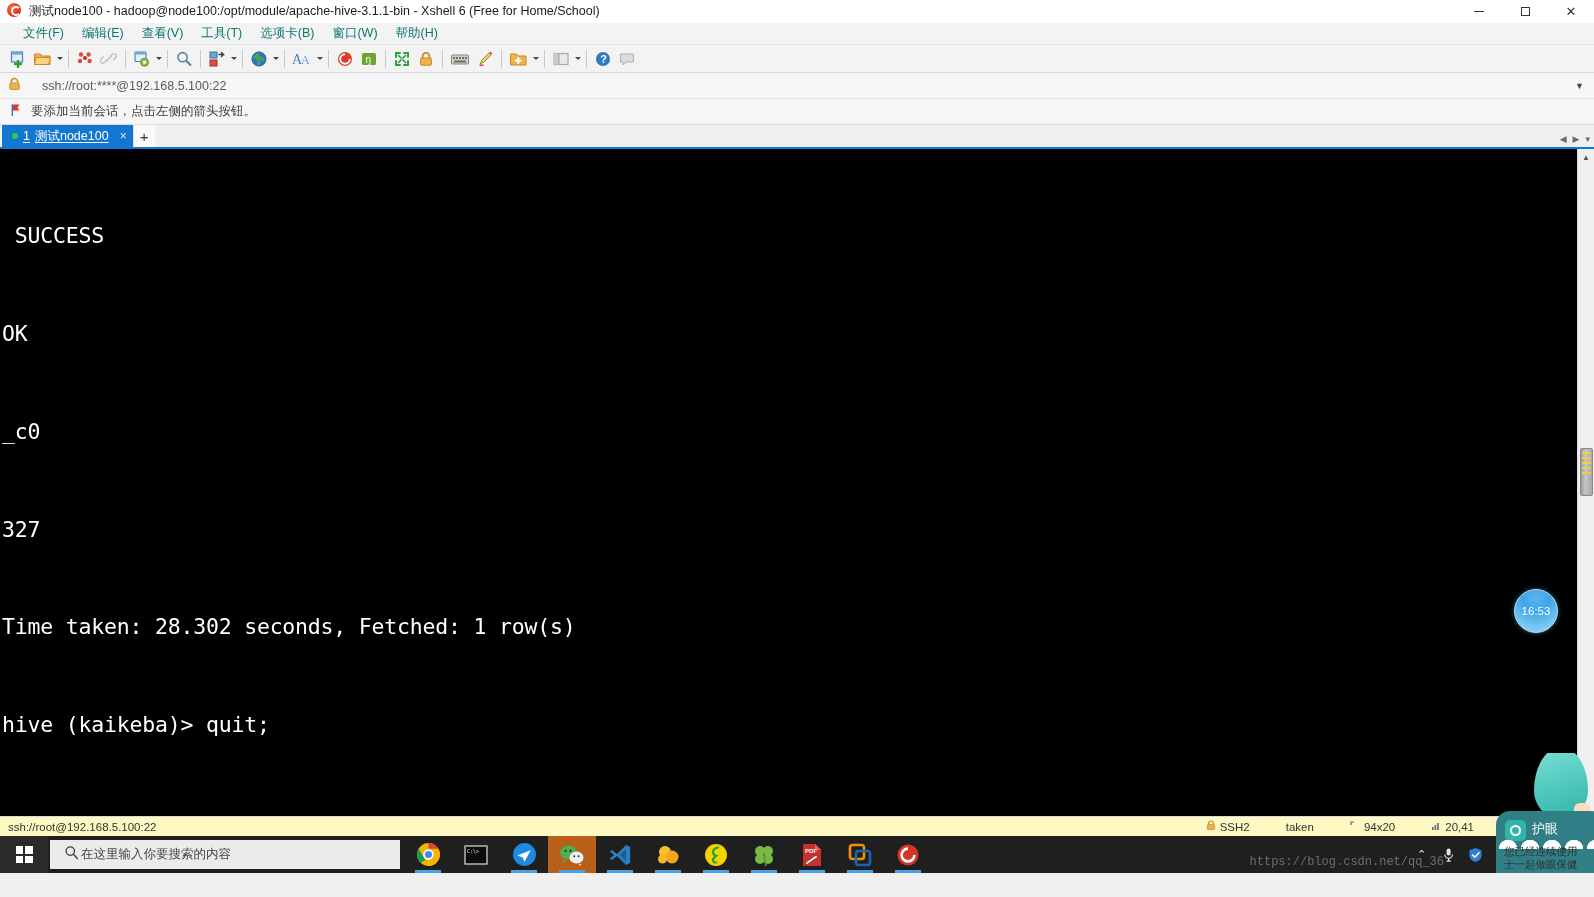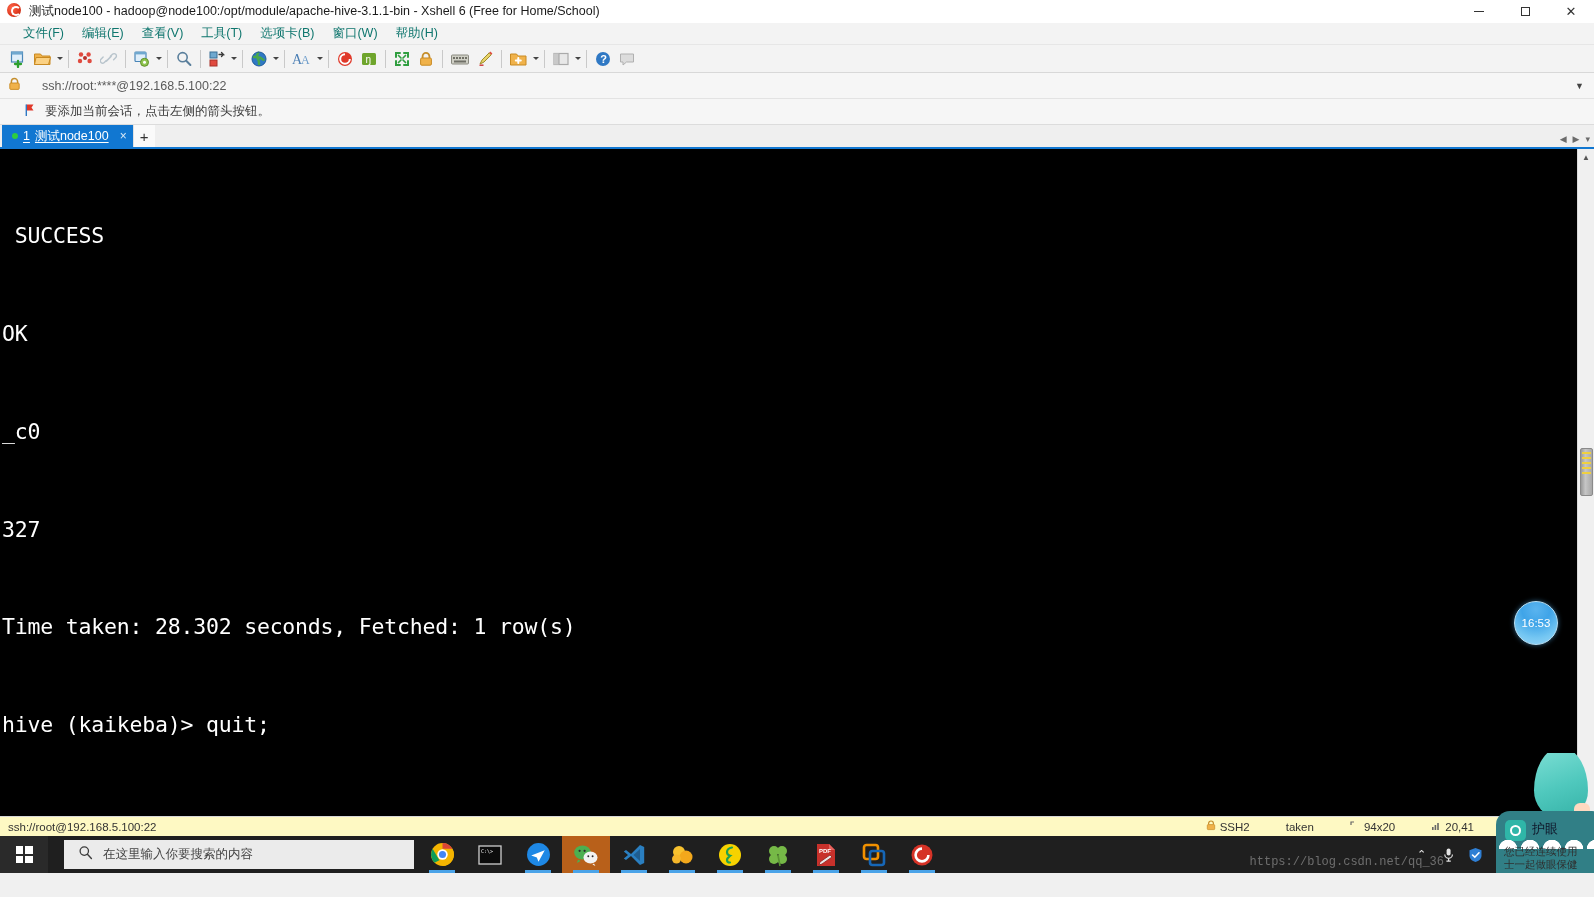--- a/index.html
+++ b/index.html
@@ -68,21 +68,21 @@
     display:flex; align-items:center; padding-left:8px; position:relative;gap:14px;
   }
   .addrbar .lock { margin-right:7px; flex:none; }
   .addr-text { font-size:12.5px; color:#5a5a5a; }
   .addr-caret {
     position:absolute; right:10px; top:0; height:26px; display:flex; align-items:center;
     color:#444; font-size:9px;
   }
   .hintbar {
     height:26px; background:#f6f6f6; border-bottom:1px solid #dcdcdc;
-    display:flex; align-items:center; padding-left:24px;
+    display:flex; align-items:center; padding-left:10px;
   }
   .hintbar .flag { margin-right:8px; flex:none; }
   .hint-text { font-size:12.5px; color:#3b3b3b; }
 
   
   .tabstrip {
     height:24px; background:#efefef; display:flex; align-items:flex-end;
     border-bottom:2px solid #1177d1; position:relative; padding-left:2px;
   }
   .tab {
@@ -106,21 +106,21 @@
   .terminal {
     flex:1; background:#000; color:#ffffff; overflow:hidden;
     font-family:"DejaVu Sans Mono","Liberation Mono",monospace;
     font-size:21.5px; line-height:32.6px; padding:6px 0 0 2px; white-space:pre;
     letter-spacing:-0.2px;
   }
   .term-line { height:32.6px; }
 
   
   .clock-widget {
-    position:absolute; right:36px; top:452px; width:44px; height:44px; border-radius:50%;
+    position:absolute; right:36px; top:440px; width:44px; height:44px; border-radius:50%;
     background:radial-gradient(circle at 50% 18%, #5ab4ef 0%, #3fa4e8 35%, #74c6f2 70%, #9ad7f7 100%);
     border:1px solid #b9e2f8; display:flex; align-items:center; justify-content:center;
     color:#ffffff; font-size:11.5px; box-shadow:0 0 5px rgba(80,170,230,.55);
   }
 
   
   .scrollbar {
     width:17px; background:#f0f0f0; border-left:1px solid #dadada;
     display:flex; flex-direction:column; align-items:center; position:relative;
   }
@@ -157,21 +157,21 @@
   }
   .start-btn {
     width:48px; height:37px; display:flex; align-items:center; justify-content:center;
     background:#2a2a2a;
   }
   .win-logo { width:17px; height:17px; display:grid; grid-template-columns:1fr 1fr;
     grid-template-rows:1fr 1fr; gap:2px; }
   .win-logo i { background:#ffffff; display:block; }
   .search-box {
     width:350px; height:29px; background:#ebebeb; display:flex; align-items:center;
-    gap:10px; padding:0 0 0 14px; margin-left:16px;
+    gap:2px; padding:0 0 0 14px; margin-left:2px;
   }
   .search-box .ph { font-size:12.5px; color:#444; }
   .tb-icons { display:flex; align-items:center; height:37px; margin-left:4px; }
   .tbi {
     width:48px; height:37px; display:flex; align-items:center; justify-content:center;
     position:relative;
   }
   .tbi.active { background:#b8601a; }
   .tbi.running::after {
     content:""; position:absolute; bottom:0; left:11px; width:26px; height:3px; background:#4aa3e8;
@@ -204,21 +204,21 @@
     background:#317f86; border-radius:14px 14px 0 0;
     display:flex; align-items:flex-start; gap:6px; padding:9px 0 0 9px;
   }
   .eyecare .app-sq {
     width:21px;height:21px;border-radius:5px;background:#2fb6a8;
     display:flex;align-items:center;justify-content:center; flex:none;
   }
   .eyecare .app-sq i {
     width:11px;height:11px;border-radius:50%;border:2px solid #fff;
   }
-  .eyecare .ptitle { color:#0f172a; font-size:13px; white-space:nowrap; }
+  .eyecare .ptitle { color:#ffffff; font-size:13px; white-space:nowrap; }
   .eyecare .pbody {
     position:absolute; left:18px; bottom:2px; width:120px;
     color:#2f2f2f; font-size:10.5px; line-height:13px; white-space:nowrap;
   }
   .eyecare .wave {
     position:absolute; left:10px; bottom:24px; width:112px; height:13px;
     background:radial-gradient(circle at 12px 13px, #fff 9px, transparent 9.5px),
                radial-gradient(circle at 34px 13px, #fff 9px, transparent 9.5px),
                radial-gradient(circle at 56px 13px, #fff 9px, transparent 9.5px),
                radial-gradient(circle at 78px 13px, #fff 9px, transparent 9.5px),

